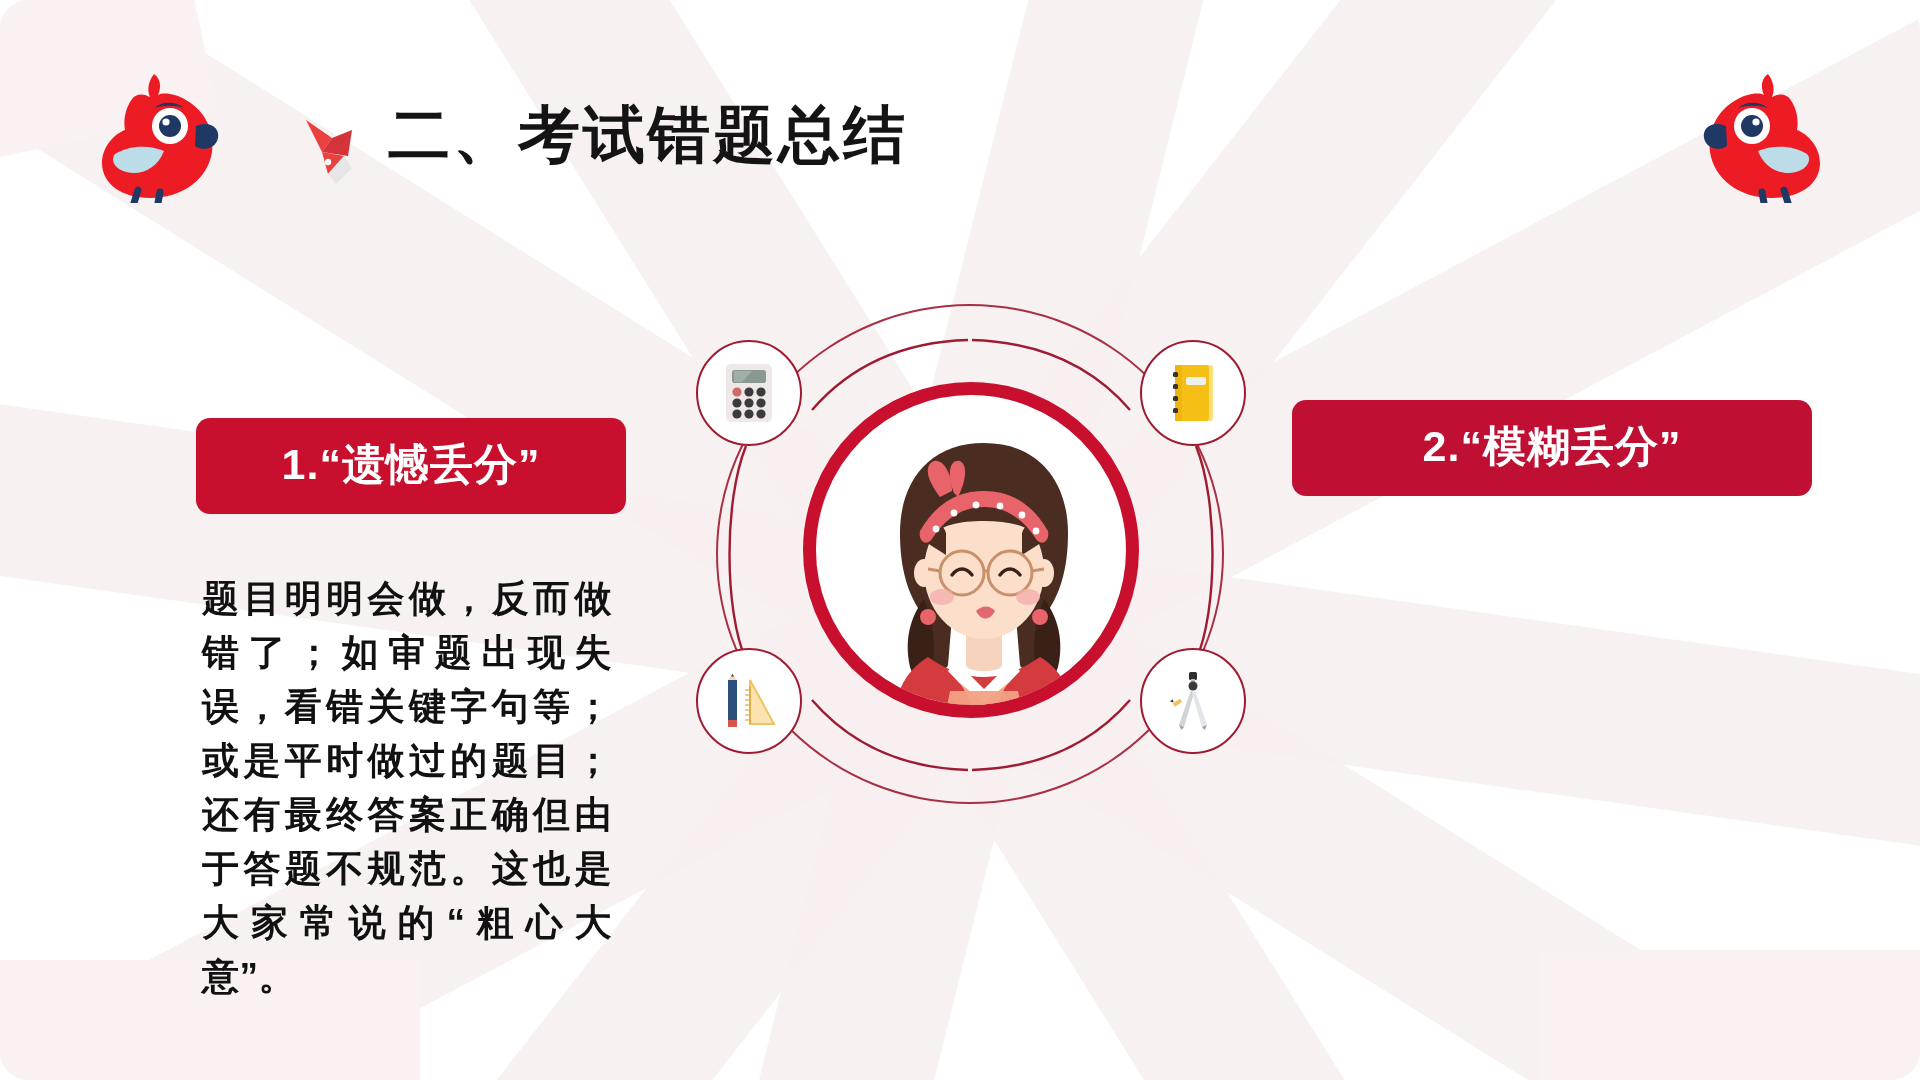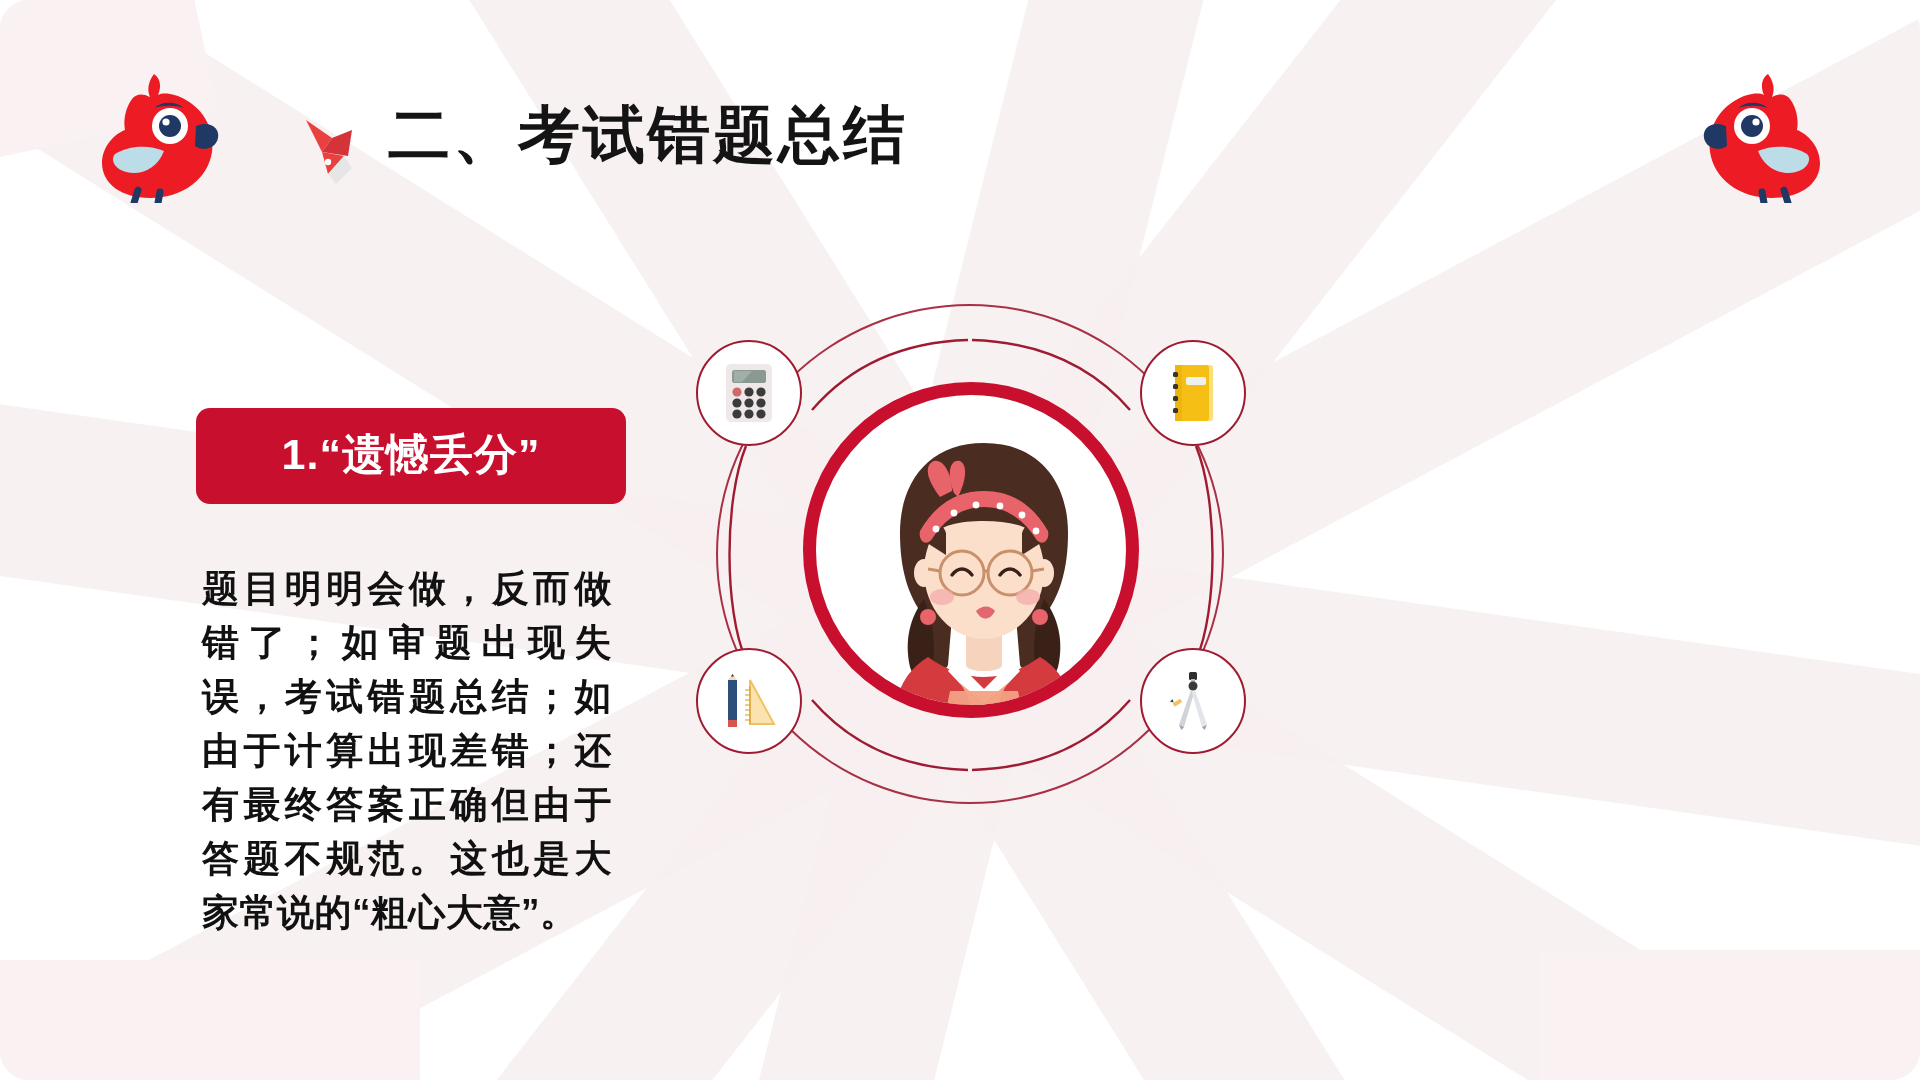--- a/index.html
+++ b/index.html
@@ -87,21 +87,21 @@
     display: flex; align-items: center; justify-content: center;
   }
   .sat svg { display: block; }
   .sat-calc     { left: -4px;  top: 40px; }
   .sat-notebook { left: 440px; top: 40px; }
   .sat-ruler    { left: -4px;  top: 348px; }
   .sat-compass  { left: 440px; top: 348px; }
 
   
   .panel { position: absolute; z-index: 6; }
-  .panel-left  { left: 196px;  top: 408px; width: 440px; }
+  .panel-left  { left: 196px;  top: 418px; width: 440px; }
   .panel-right { left: 1292px; top: 400px; width: 520px; }
 
   .badge {
     display: block;
     background: #c8102e;
     color: #ffffff;
     border-radius: 14px;
     font-size: 43px;
     font-weight: bold;
     text-align: center;
@@ -328,19 +328,20 @@
         <path d="M10 54 L12.5 59 L15 56 Z" fill="#9aa0a6"></path>
         <path d="M38 54 L35.5 59 L33 56 Z" fill="#9aa0a6"></path>
         <rect x="4" y="30" width="9" height="4" rx="1" transform="rotate(-32 8 32)" fill="#f0c45a"></rect>
         <path d="M3.6 28.2 L1 30.6 L4.6 31.6 Z" fill="#3a3228"></path>
       </svg>
     </div>
   </div>
 
   <div class="panel panel-left">
     <div class="badge">1.“遗憾丢分”</div>
-    <div class="body-text">题目明明会做，反而做错了；如审题出现失误，考试错题总结；如由于计算出现差错；还有最终答案正确但由于答题不规范。这也是大家常说的“粗心大意”。</div>
+    <div class="body-text">题目明明会做，反而做错了；如审题出现失误，看错关键字句等；或是平时做过的题目；还有最终答案正确但由于答题不规范。这也是大家常说的“粗心大意”。</div>
   </div>
 
   <div class="panel panel-right">
+    <div class="badge">2.“模糊丢分”</div>
   </div>
 
 </div>
 
 </body></html>

